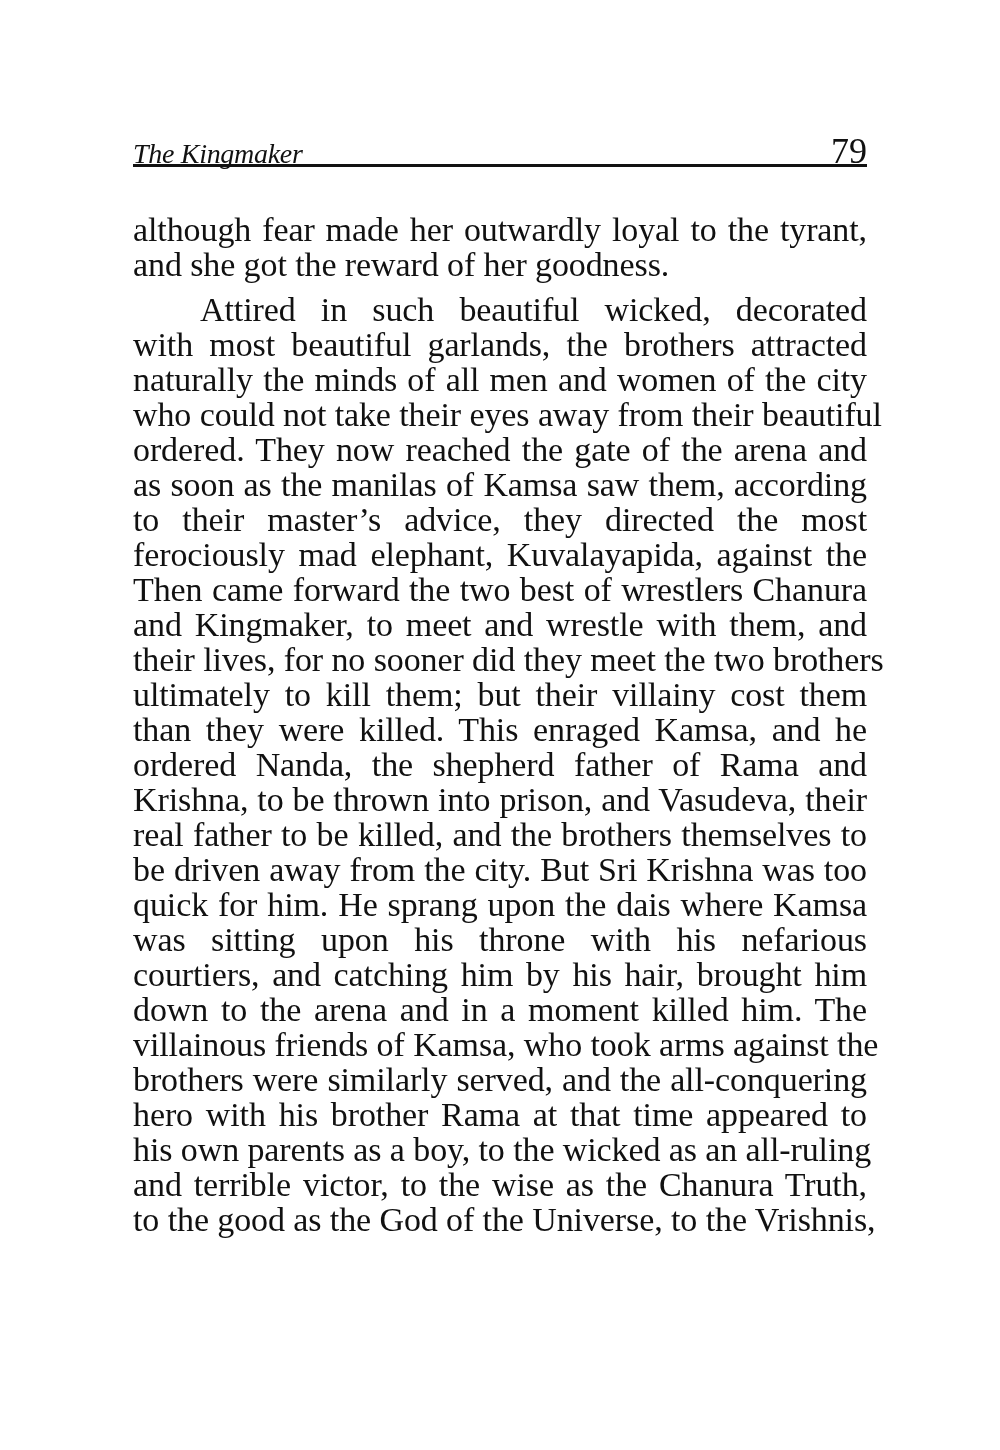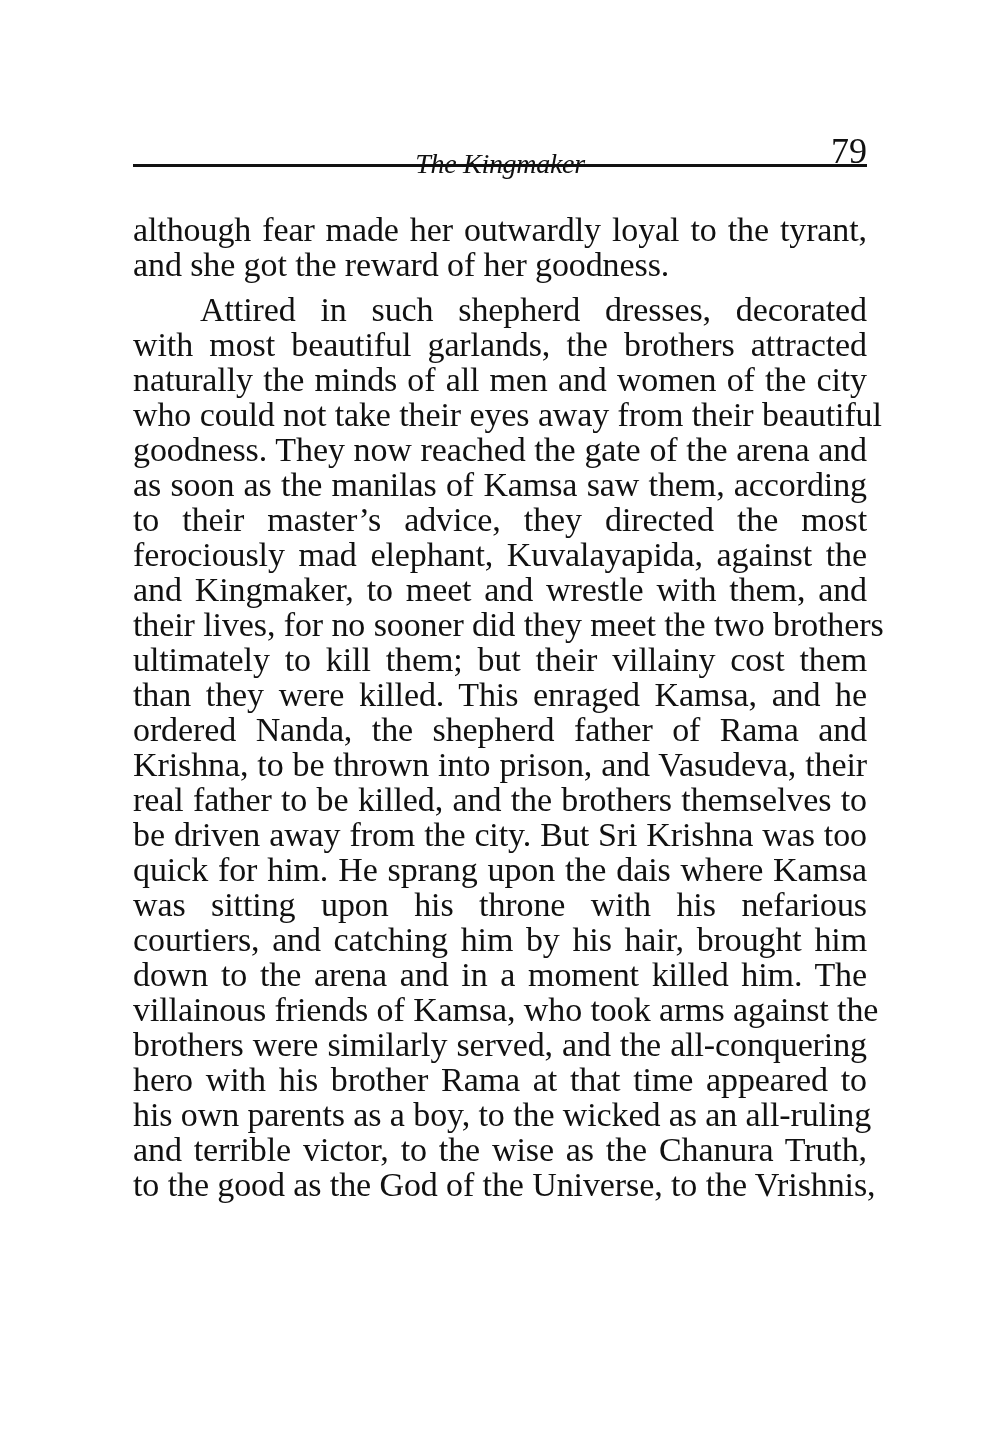--- a/index.html
+++ b/index.html
@@ -26,22 +26,22 @@
       top: 128px;
       left: 0;
       width: 734px;
       height: 36px;
       border-bottom: 3px solid #111111;
     }
     .running-title {
       position: absolute;
       left: 0;
       width: 734px;
-      text-align: center;
-      top: 20px;
+      text-align: left;
+      top: 10px;
       font-family: "Liberation Serif", "DejaVu Serif", serif;
       font-style: italic;
       font-size: 28px;
       letter-spacing: -0.3px;
       padding-left: 0px;
     }
     .page-number {
       position: absolute;
       right: 0;
       top: 2px;
@@ -84,28 +84,29 @@
     <span class="page-number">79</span>
   </div>
 
   <div class="body-text">
     <div class="para">
       <span class="line">although fear made her outwardly loyal to the tyrant,</span>
       <span class="line last">and she got the reward of her goodness.</span>
     </div>
     <div class="para-gap"></div>
     <div class="para">
-      <span class="line indent">Attired in such shepherd dresses, decorated</span>
+      <span class="line indent">Attired in such beautiful wicked, decorated</span>
       <span class="line">with most beautiful garlands, the brothers attracted</span>
       <span class="line">naturally the minds of all men and women of the city</span>
       <span class="line">who could not take their eyes away from their beautiful</span>
-      <span class="line">goodness. They now reached the gate of the arena and</span>
+      <span class="line">ordered. They now reached the gate of the arena and</span>
       <span class="line">as soon as the manilas of Kamsa saw them, according</span>
       <span class="line">to their master’s advice, they directed the most</span>
       <span class="line">ferociously mad elephant, Kuvalayapida, against the</span>
+      <span class="line">Then came forward the two best of wrestlers Chanura</span>
       <span class="line">and Kingmaker, to meet and wrestle with them, and</span>
       <span class="line">their lives, for no sooner did they meet the two brothers</span>
       <span class="line">ultimately to kill them; but their villainy cost them</span>
       <span class="line">than they were killed. This enraged Kamsa, and he</span>
       <span class="line">ordered Nanda, the shepherd father of Rama and</span>
       <span class="line">Krishna, to be thrown into prison, and Vasudeva, their</span>
       <span class="line">real father to be killed, and the brothers themselves to</span>
       <span class="line">be driven away from the city. But Sri Krishna was too</span>
       <span class="line">quick for him. He sprang upon the dais where Kamsa</span>
       <span class="line">was sitting upon his throne with his nefarious</span>

